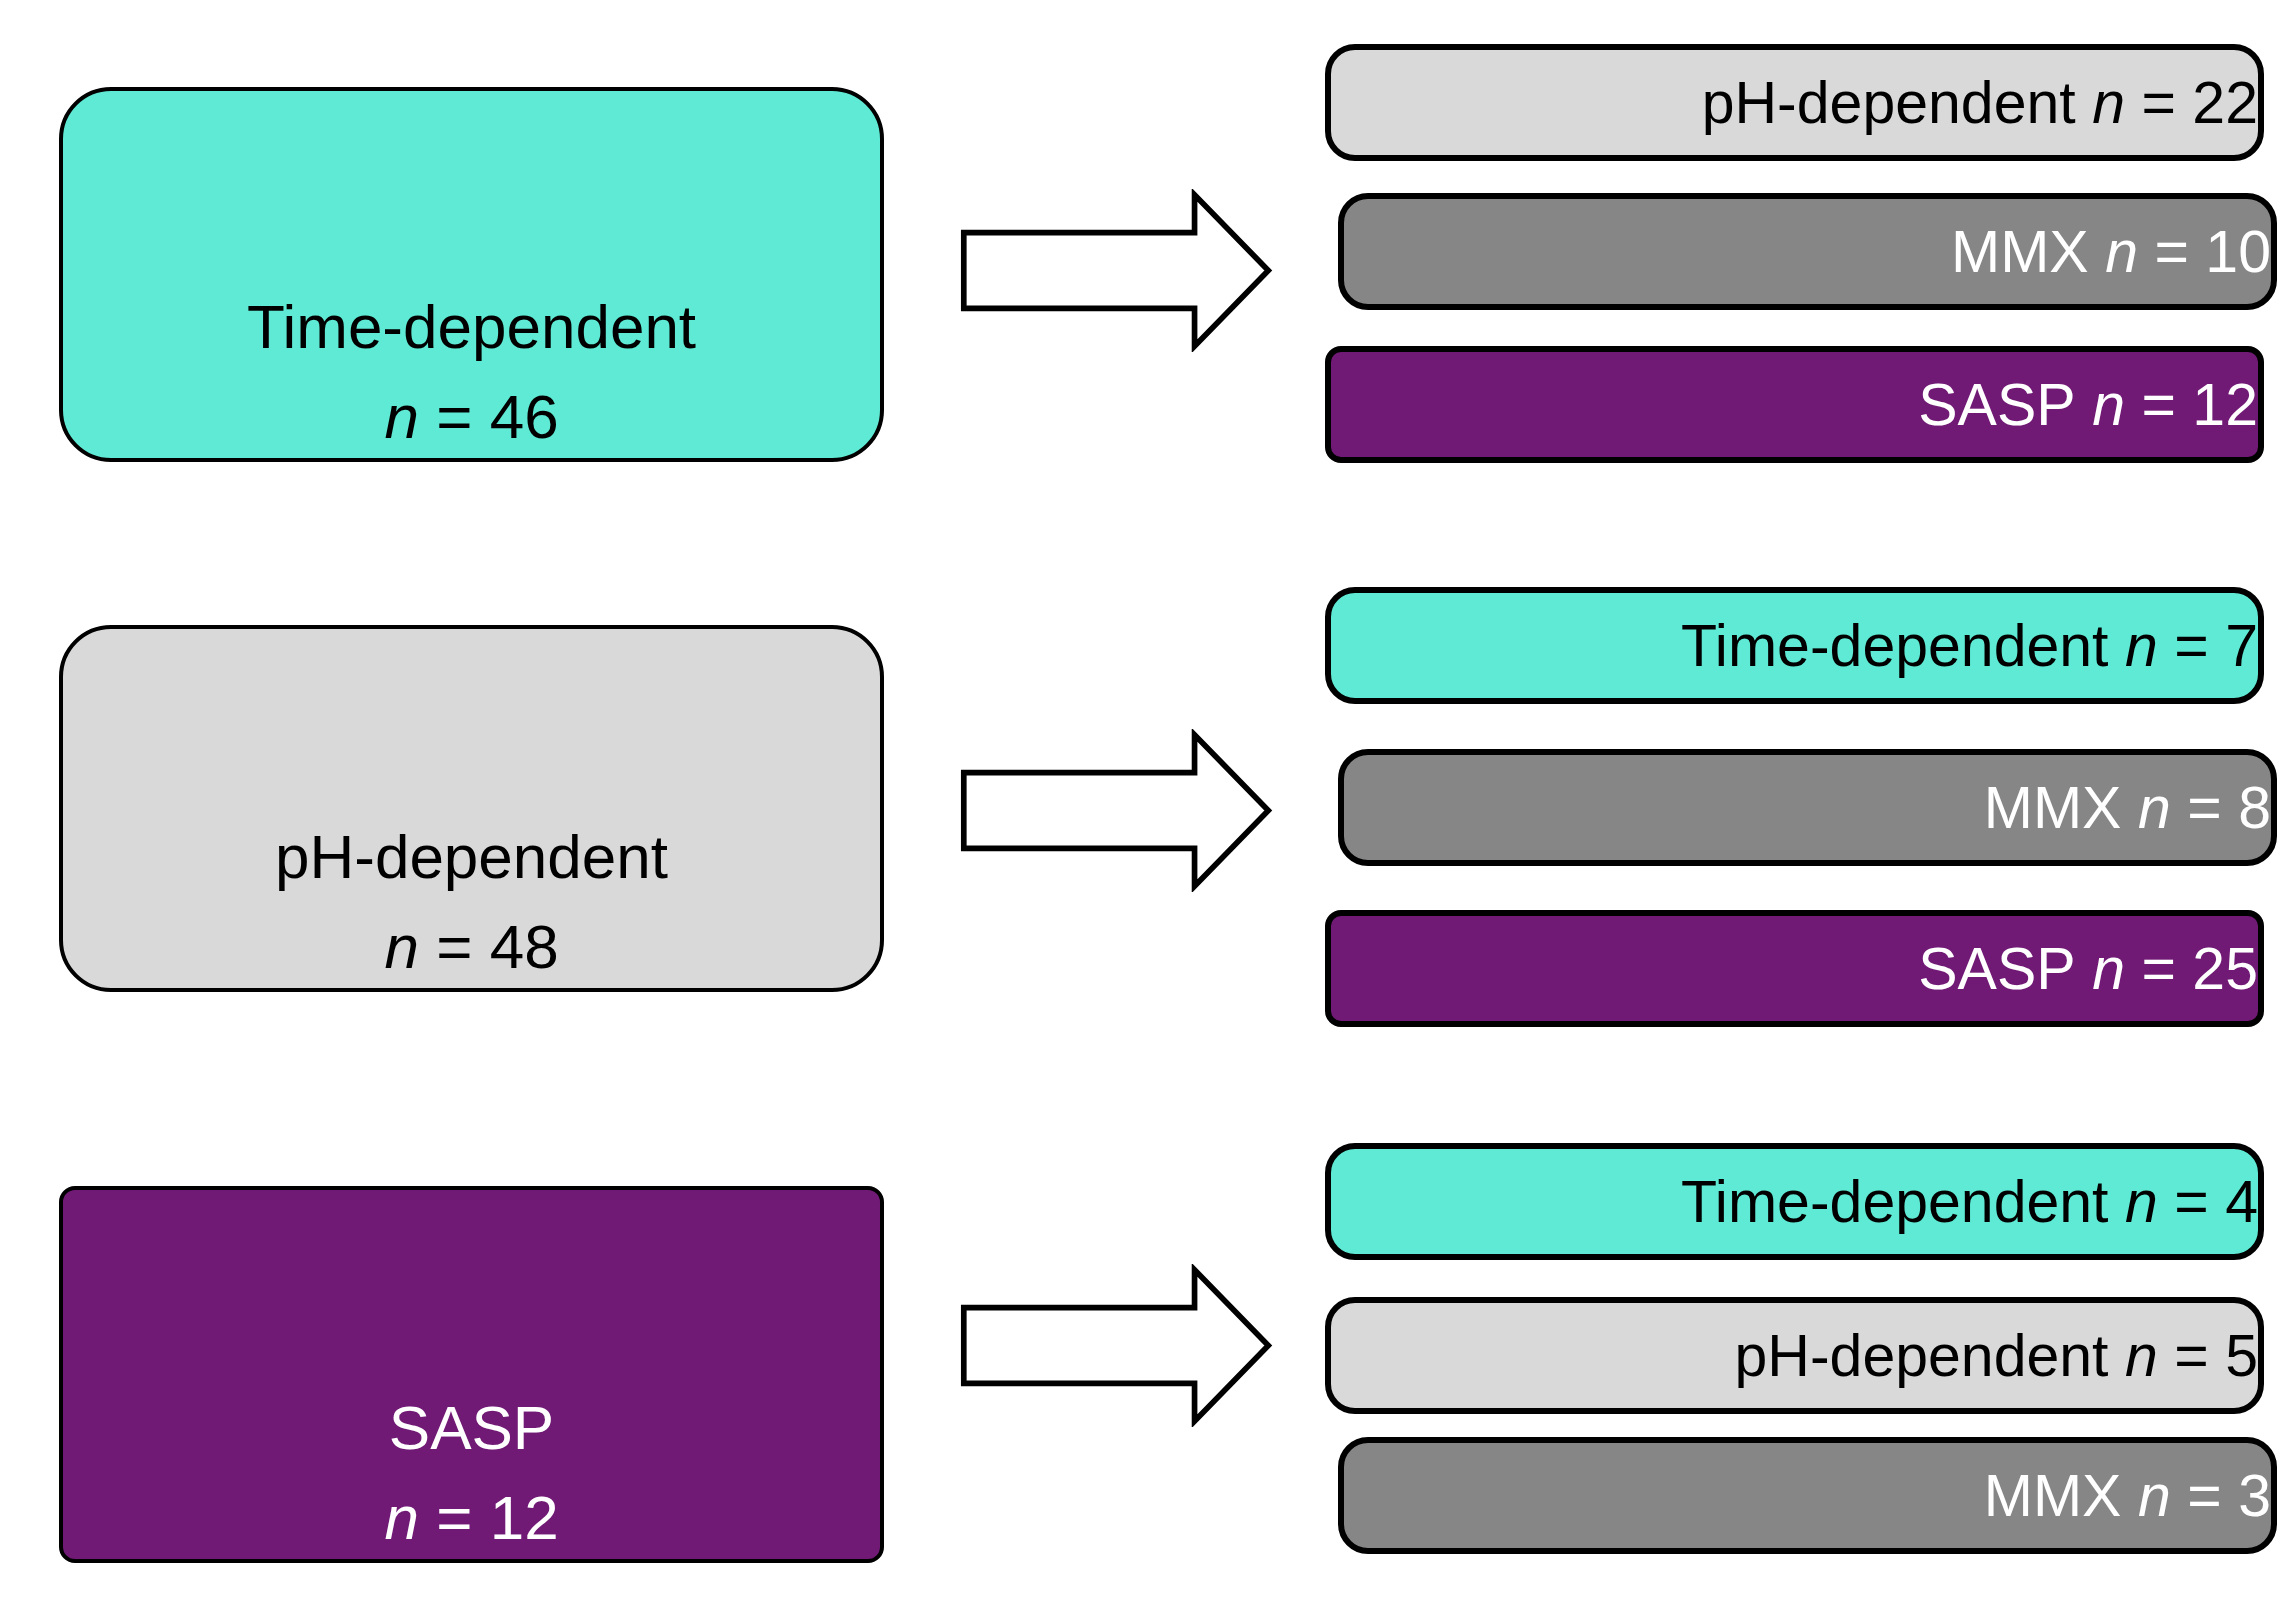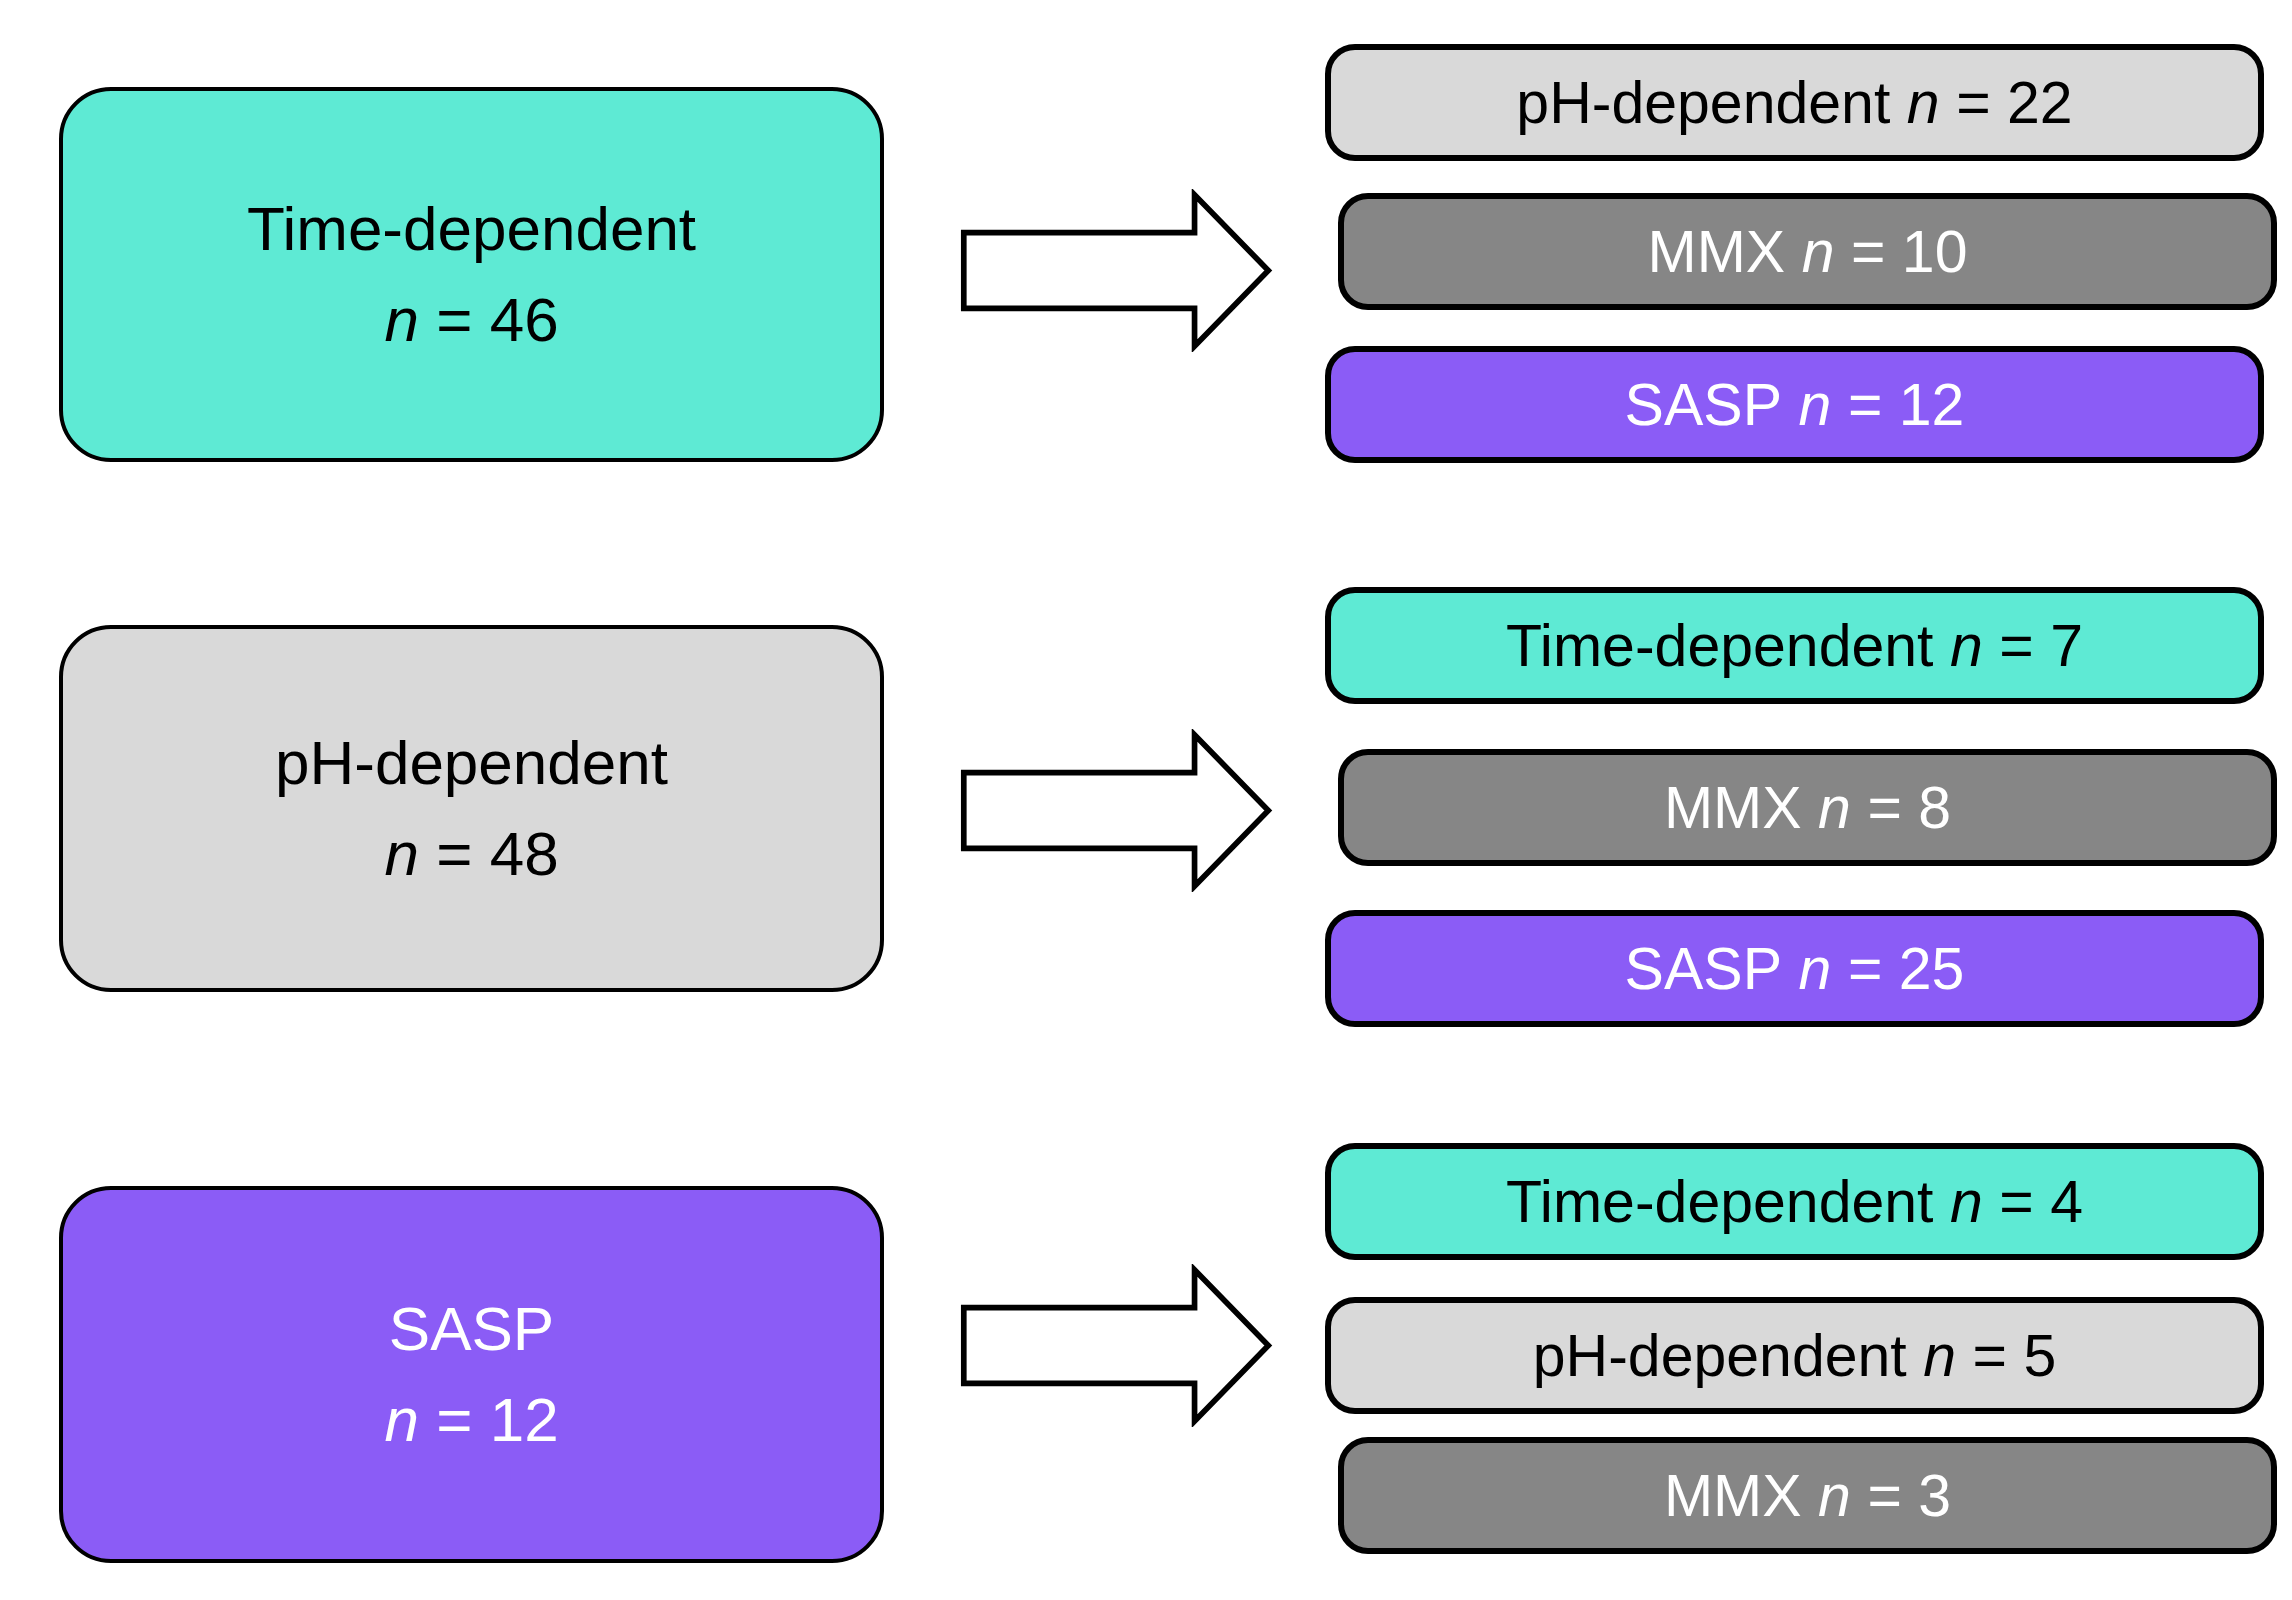--- a/index.html
+++ b/index.html
@@ -13,21 +13,21 @@
     width: 2292px;
     height: 1600px;
     background: #ffffff;
     overflow: hidden;
   }
   .box {
     position: absolute;
     box-sizing: border-box;
     display: flex;
     align-items: center;
-    justify-content: center;
+    justify-content: flex-end;
     text-align: center;
   }
   
   .src-box {
     left: 59px;
     width: 825px;
     border: 4.7px solid #000000;
     border-radius: 52px;
     flex-direction: column;
     font-size: 62px;
@@ -41,21 +41,21 @@
     height: 117px;
     border: 6.6px solid #000000;
     border-radius: 30px;
     font-size: 59px;
     white-space: nowrap;
   }
   
   .fill-white    { background: #5eead4; color: #000000; }
   .fill-lightgray{ background: #d9d9d9; color: #000000; }
   .fill-gray     { background: #868686; color: #ffffff; margin-left: 13px; }
-  .fill-black    { background: #8b5cf6; color: #ffffff; }
+  .fill-black    { background: #701a75; color: #ffffff; border-radius: 16px; }
   
   .n-var {
     font-style: italic;
     margin-left: 0.28em;
   }
   .n-count {
     margin-left: 0.28em;
   }
   .src-box .n-var { margin-left: 0; }
   

